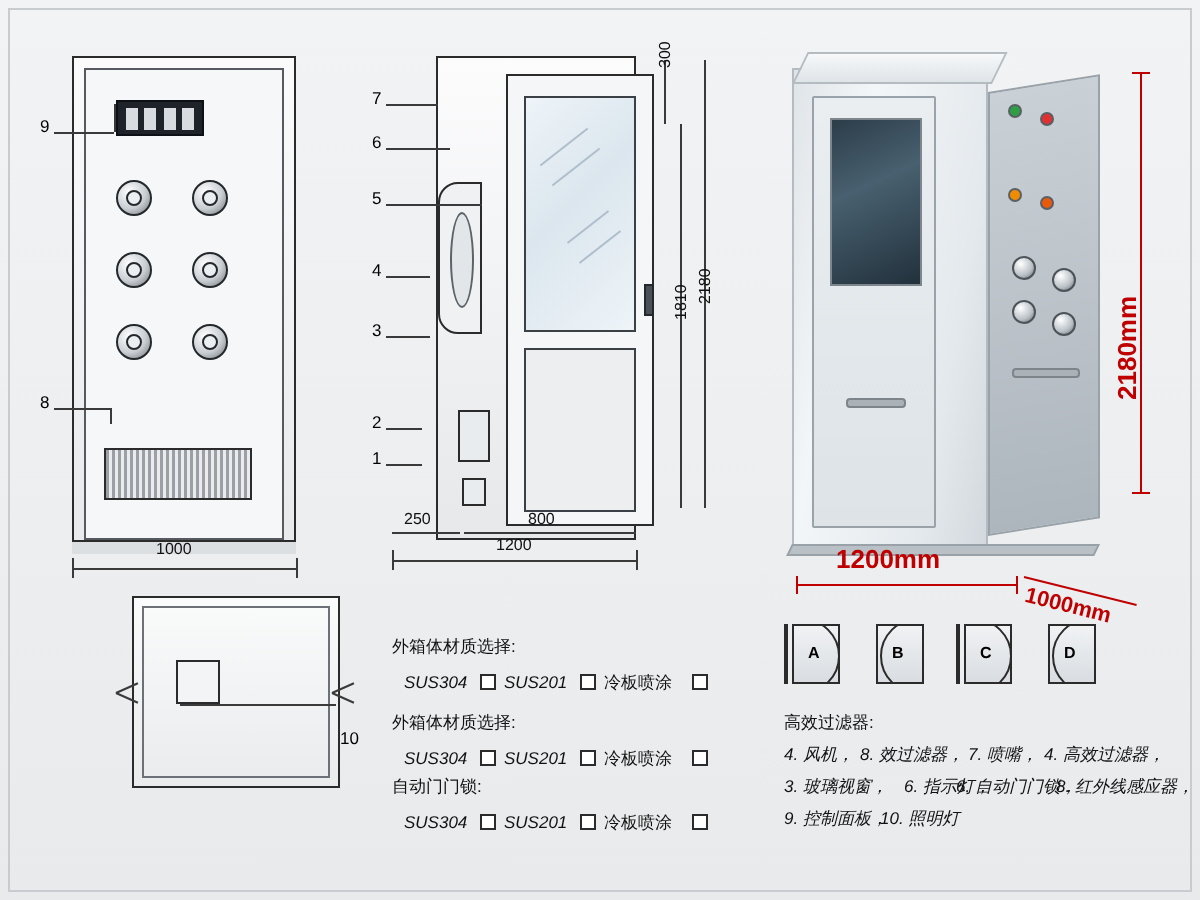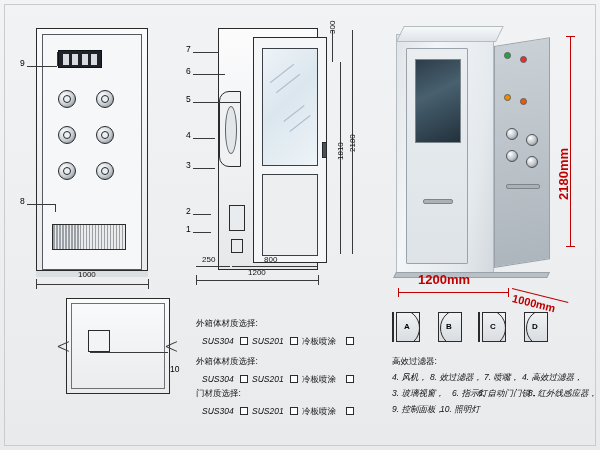--- a/index.html
+++ b/index.html
@@ -340,21 +340,21 @@
     <span class="chk" style="position:absolute;left:344px;top:337px;"></span>
 
     <div class="lbl-cn" style="left:196px;top:356px;">外箱体材质选择:</div>
     <div class="lbl-cn" style="left:202px;top:374px;font-style:italic;">SUS304</div>
     <span class="chk" style="position:absolute;left:238px;top:375px;"></span>
     <div class="lbl-cn" style="left:252px;top:374px;font-style:italic;">SUS201</div>
     <span class="chk" style="position:absolute;left:288px;top:375px;"></span>
     <div class="lbl-cn" style="left:302px;top:374px;">冷板喷涂</div>
     <span class="chk" style="position:absolute;left:344px;top:375px;"></span>
 
-    <div class="lbl-cn" style="left:196px;top:388px;">门材质选择:</div>
+    <div class="lbl-cn" style="left:196px;top:388px;">自动门门锁:</div>
     <div class="lbl-cn" style="left:202px;top:406px;font-style:italic;">SUS304</div>
     <span class="chk" style="position:absolute;left:238px;top:407px;"></span>
     <div class="lbl-cn" style="left:252px;top:406px;font-style:italic;">SUS201</div>
     <span class="chk" style="position:absolute;left:288px;top:407px;"></span>
     <div class="lbl-cn" style="left:302px;top:406px;">冷板喷涂</div>
     <span class="chk" style="position:absolute;left:344px;top:407px;"></span>
   </div>
 
   <div class="swing" style="left:392px;top:312px;">
     <div class="post" style="left:0;top:0;"></div>

